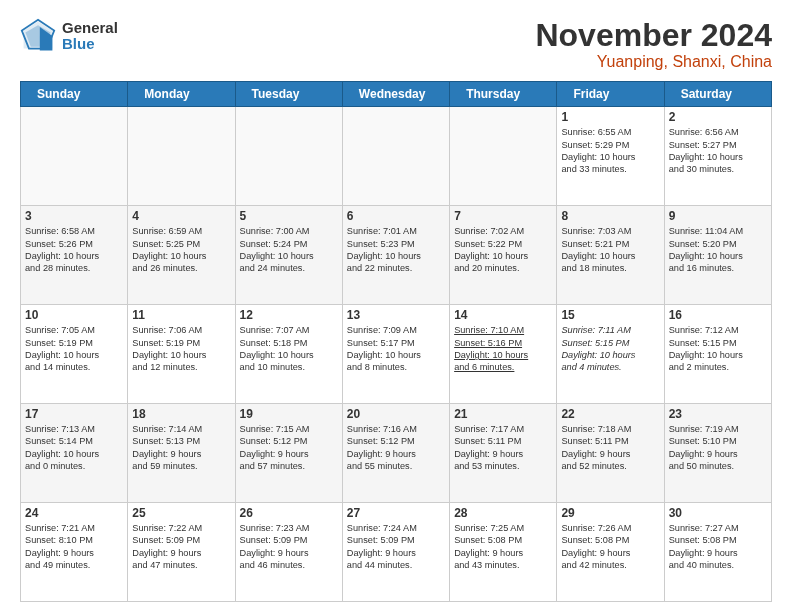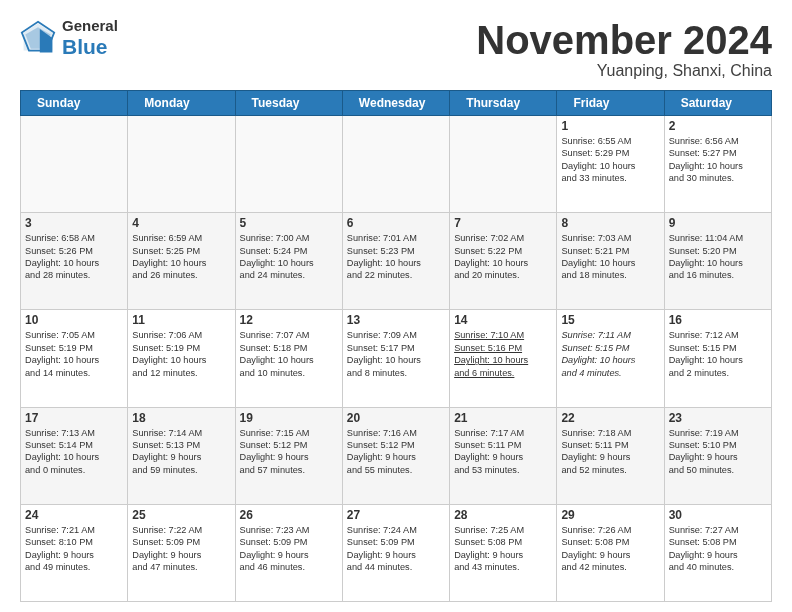--- a/index.html
+++ b/index.html
@@ -32,42 +32,42 @@
       display: flex;
       flex-direction: column;
       line-height: 1.1;
     }
     .logo-general {
       font-size: 15px;
       font-weight: bold;
       color: #333;
     }
     .logo-blue {
-      font-size: 21px;
+      font-size: 15px;
       font-weight: bold;
       color: #2a7ab8;
     }
     .logo-icon {
       width: 36px;
       height: 36px;
     }
     .title-block {
       text-align: right;
     }
     .title-block h1 {
-      font-size: 40px;
+      font-size: 32px;
       font-weight: bold;
       color: #333;
       line-height: 1.1;
       text-align: right;
     }
     .title-block h2 {
       font-size: 16px;
       font-weight: normal;
-      color: #404040;
+      color: #c2410c;
     }
     .calendar {
       flex: 1;
       border-collapse: collapse;
       width: 100%;
       table-layout: fixed;
     }
     .calendar th {
       background: #2a7ab8;
       color: #fff;

